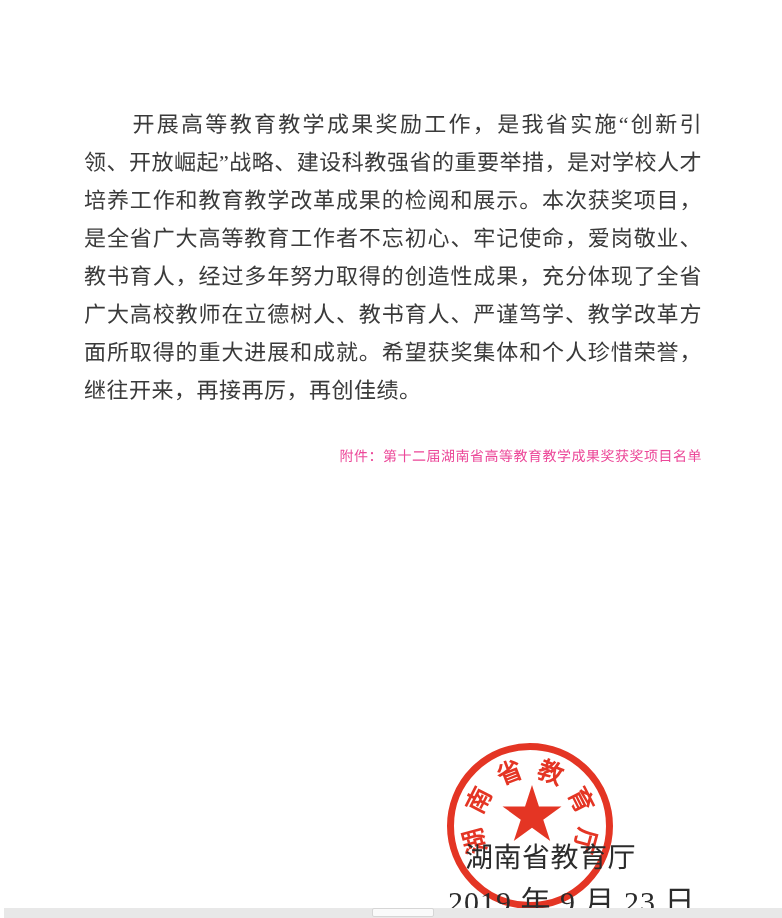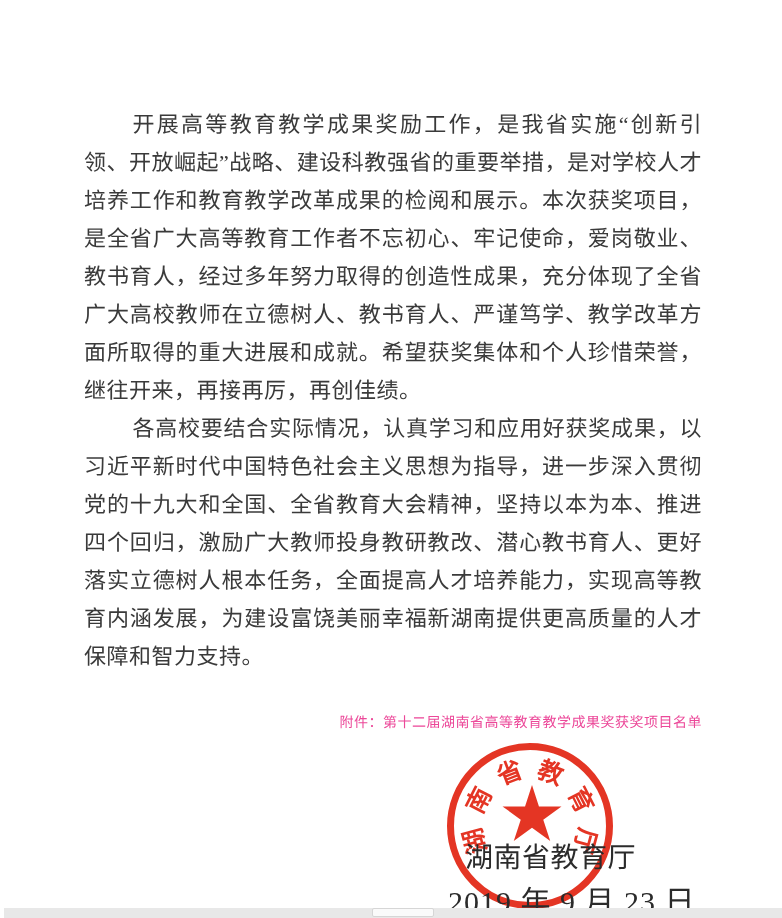--- a/index.html
+++ b/index.html
@@ -109,21 +109,20 @@
     border-radius: 2px;
   }
 </style>
 </head>
 <body>
 
 <div class="page">
 
   <div class="doc-content">
     <p>开展高等教育教学成果奖励工作，是我省实施“创新引领、开放崛起”战略、建设科教强省的重要举措，是对学校人才培养工作和教育教学改革成果的检阅和展示。本次获奖项目，是全省广大高等教育工作者不忘初心、牢记使命，爱岗敬业、教书育人，经过多年努力取得的创造性成果，充分体现了全省广大高校教师在立德树人、教书育人、严谨笃学、教学改革方面所取得的重大进展和成就。希望获奖集体和个人珍惜荣誉，继往开来，再接再厉，再创佳绩。</p>
-    <p>各高校要结合实际情况，认真学习和应用好获奖成果，以习近平新时代中国特色社会主义思想为指导，进一步深入贯彻党的十九大和全国、全省教育大会精神，坚持以本为本、推进四个回归，激励广大教师投身教研教改、潜心教书育人、更好落实立德树人根本任务，全面提高人才培养能力，实现高等教育内涵发展，为建设富饶美丽幸福新湖南提供更高质量的人才保障和智力支持。</p>
     <div class="attachment-line">附件：第十二届湖南省高等教育教学成果奖获奖项目名单</div>
   </div>
 
   <div class="seal">
     <div class="seal-ring"></div>
     <svg class="seal-star" viewBox="0 0 100 100" aria-hidden="true">
       <polygon fill="currentColor" points="50,0 61.23,34.55 97.55,34.55 68.17,55.9 79.39,90.45 50,69.1 20.61,90.45 31.83,55.9 2.45,34.55 38.77,34.55"></polygon>
     </svg>
     <span class="seal-char c0">湖</span>
     <span class="seal-char c1">南</span>

